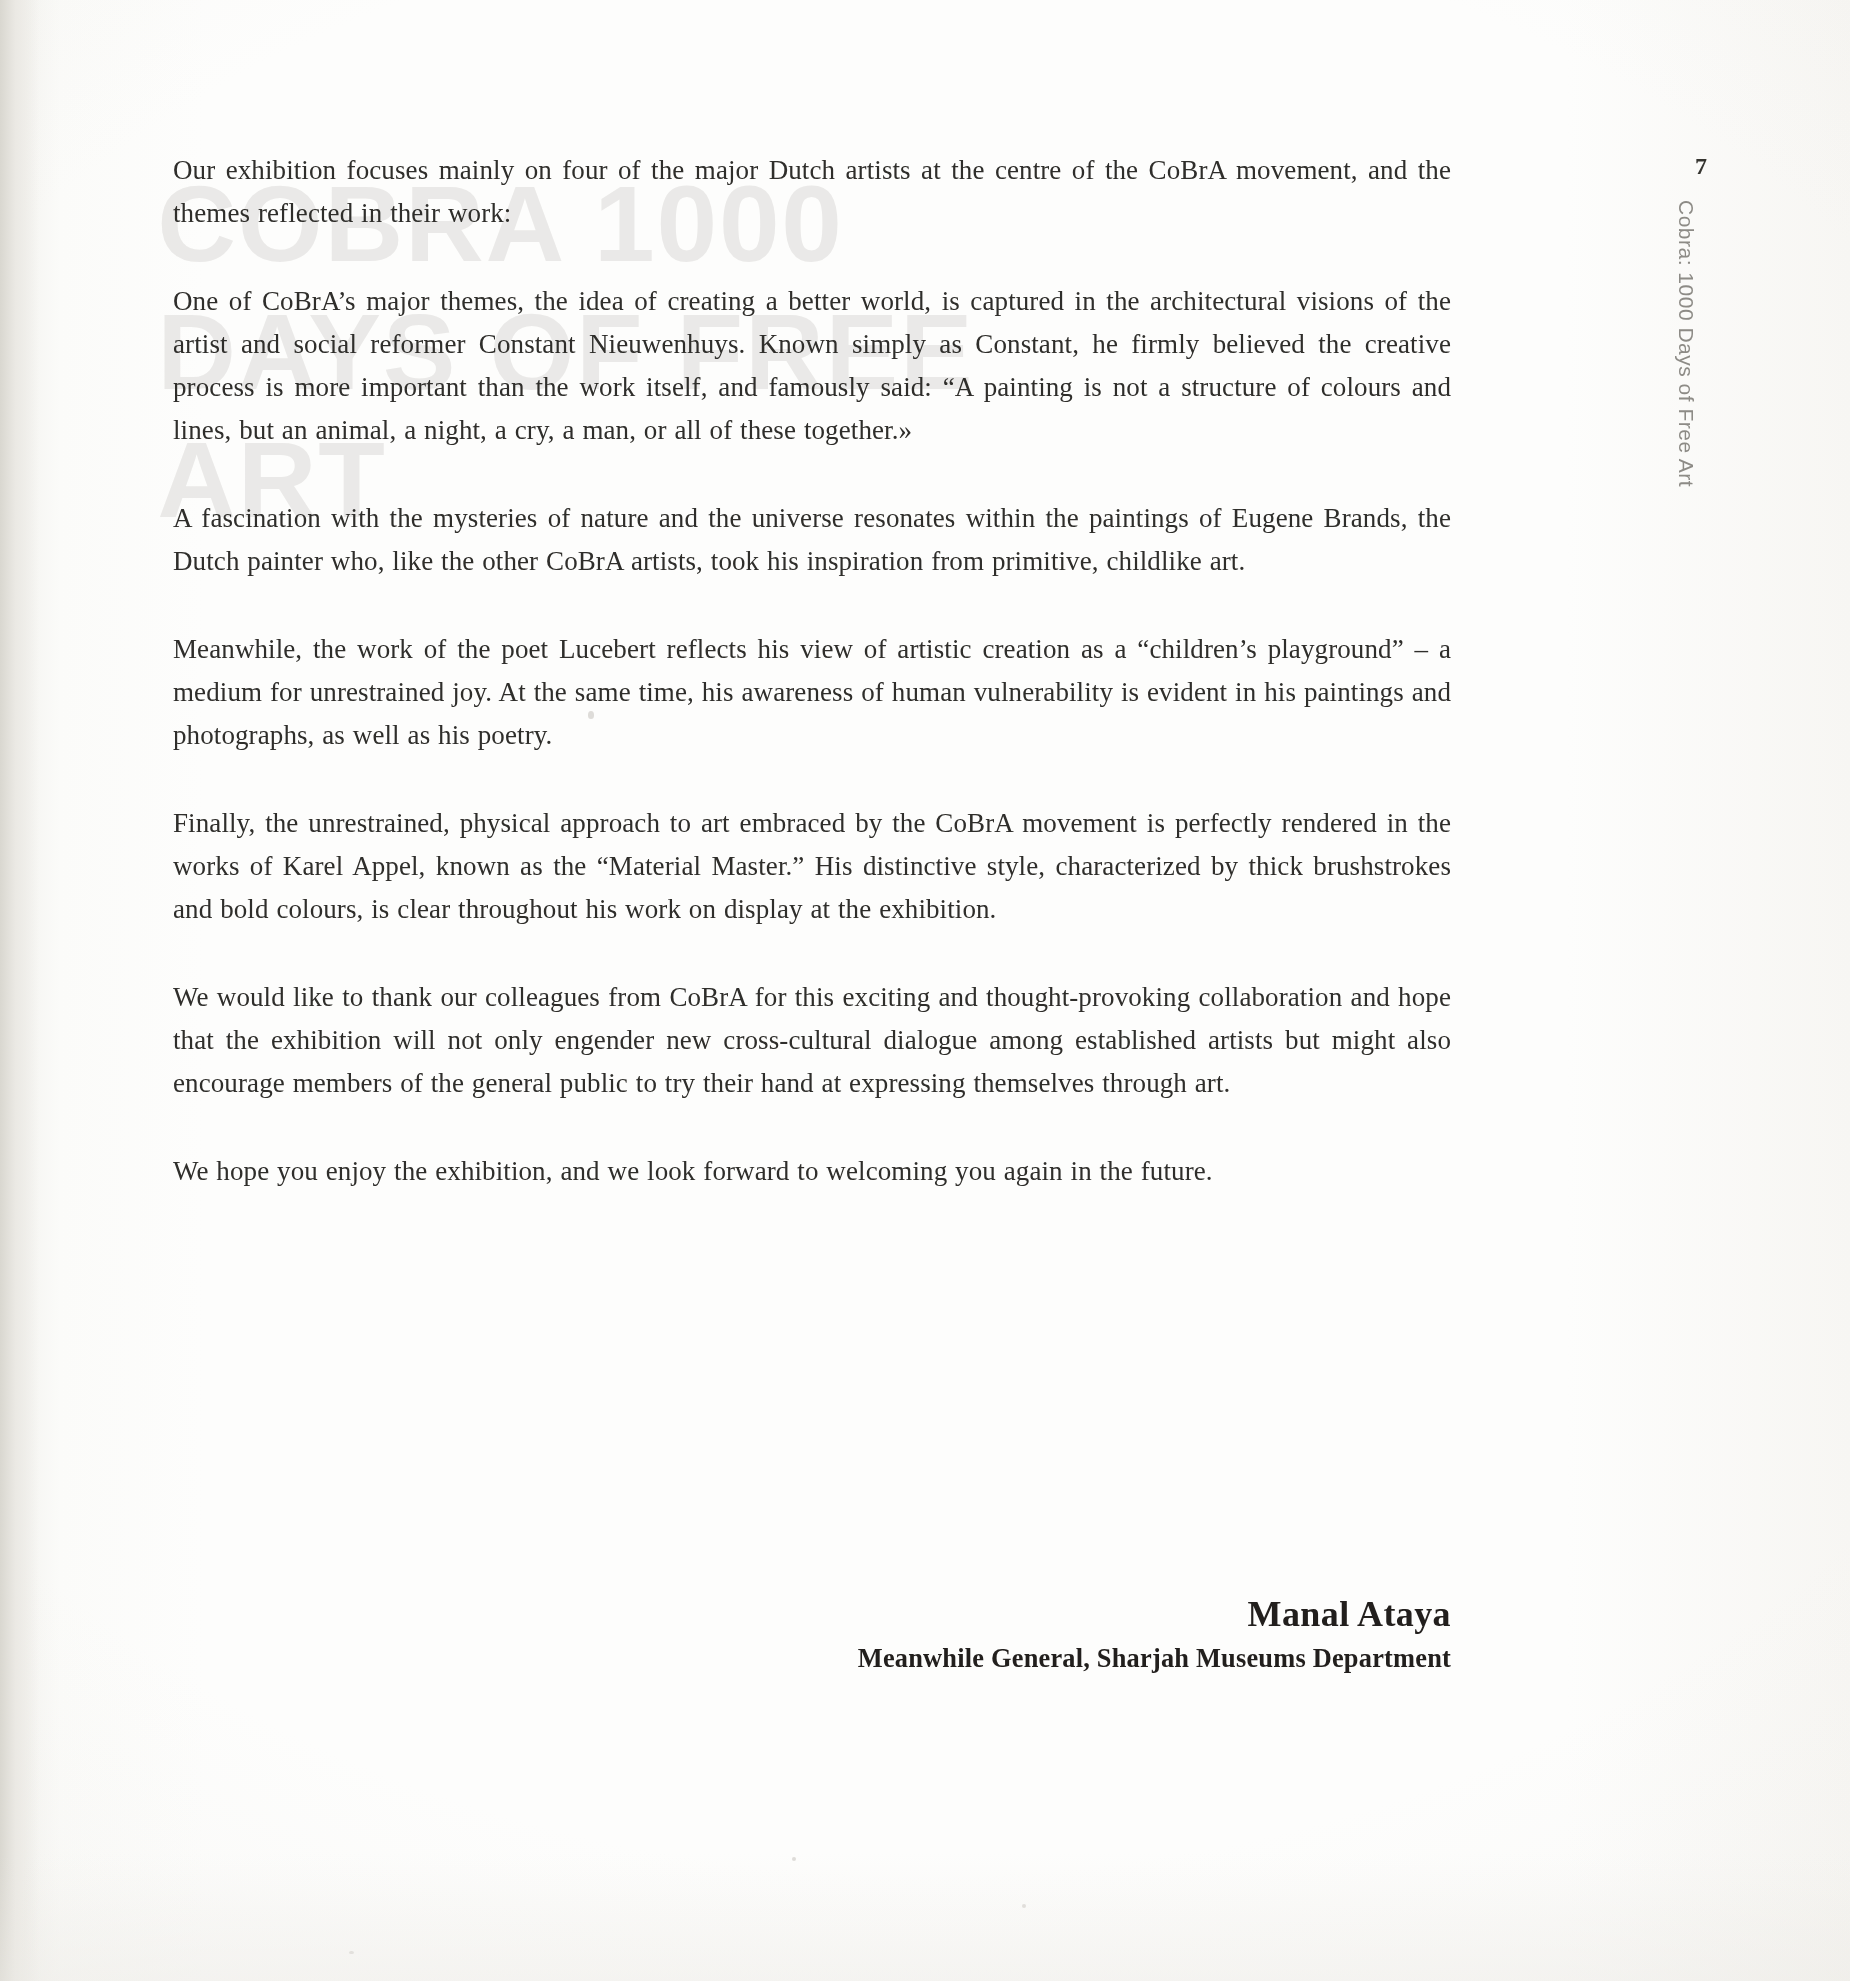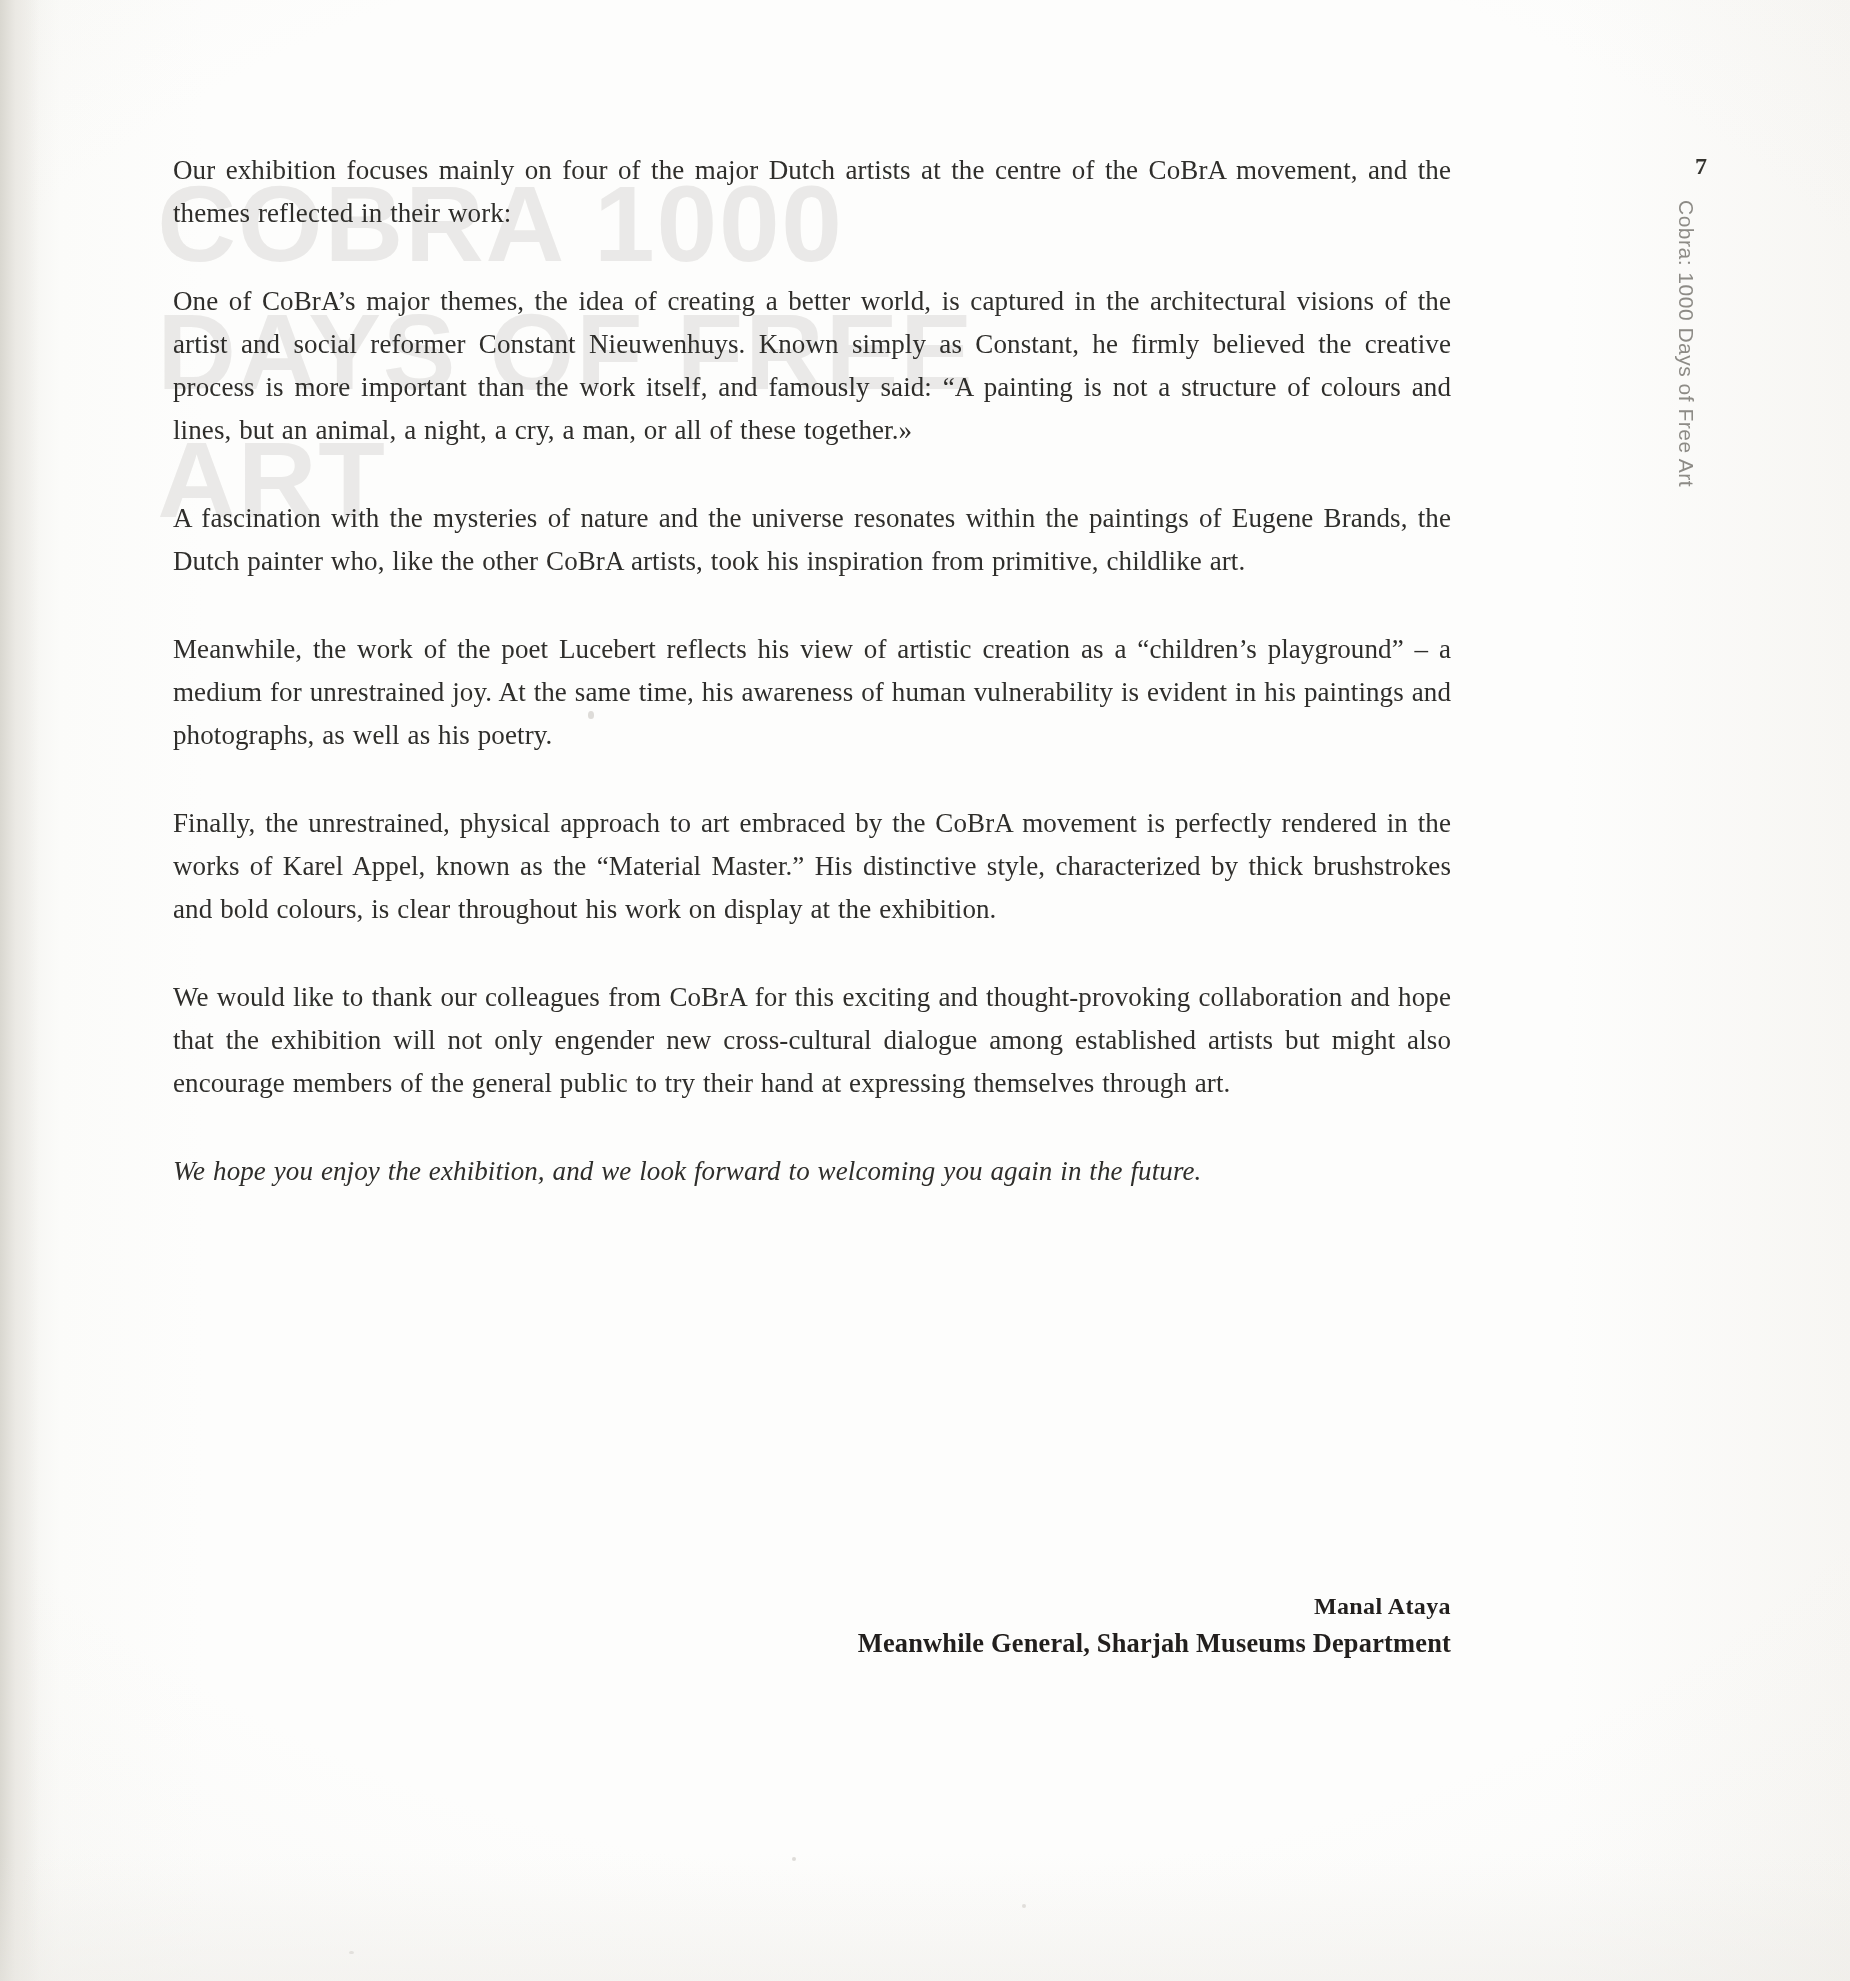--- a/index.html
+++ b/index.html
@@ -91,33 +91,33 @@
   .para {
     margin: 0 0 45px 0;
     font-size: 27px;
     line-height: 43px;
     color: #2f2e2b;
     text-align: justify;
     text-justify: inter-word;
     letter-spacing: 0.1px;
     word-spacing: 1px;
   }
-  .para:last-of-type { margin-bottom: 8px; font-style: italic; }
+  .para:last-of-type { margin-bottom: 8px; }
 
   .signature {
     position: absolute;
     left: 173px;
     top: 1593px;
     width: 1278px;
     text-align: right;
   }
   .sig-name {
     font-family: "Liberation Serif", serif;
     font-weight: 700;
-    font-size: 24px;
+    font-size: 36px;
     color: #221f1d;
     letter-spacing: 0.4px;
   }
   .sig-title {
     margin-top: 7.7px;
     font-family: "Liberation Serif", serif;
     font-weight: 700;
     font-size: 26.4px;
     color: #221f1d;
     letter-spacing: 0.2px;

